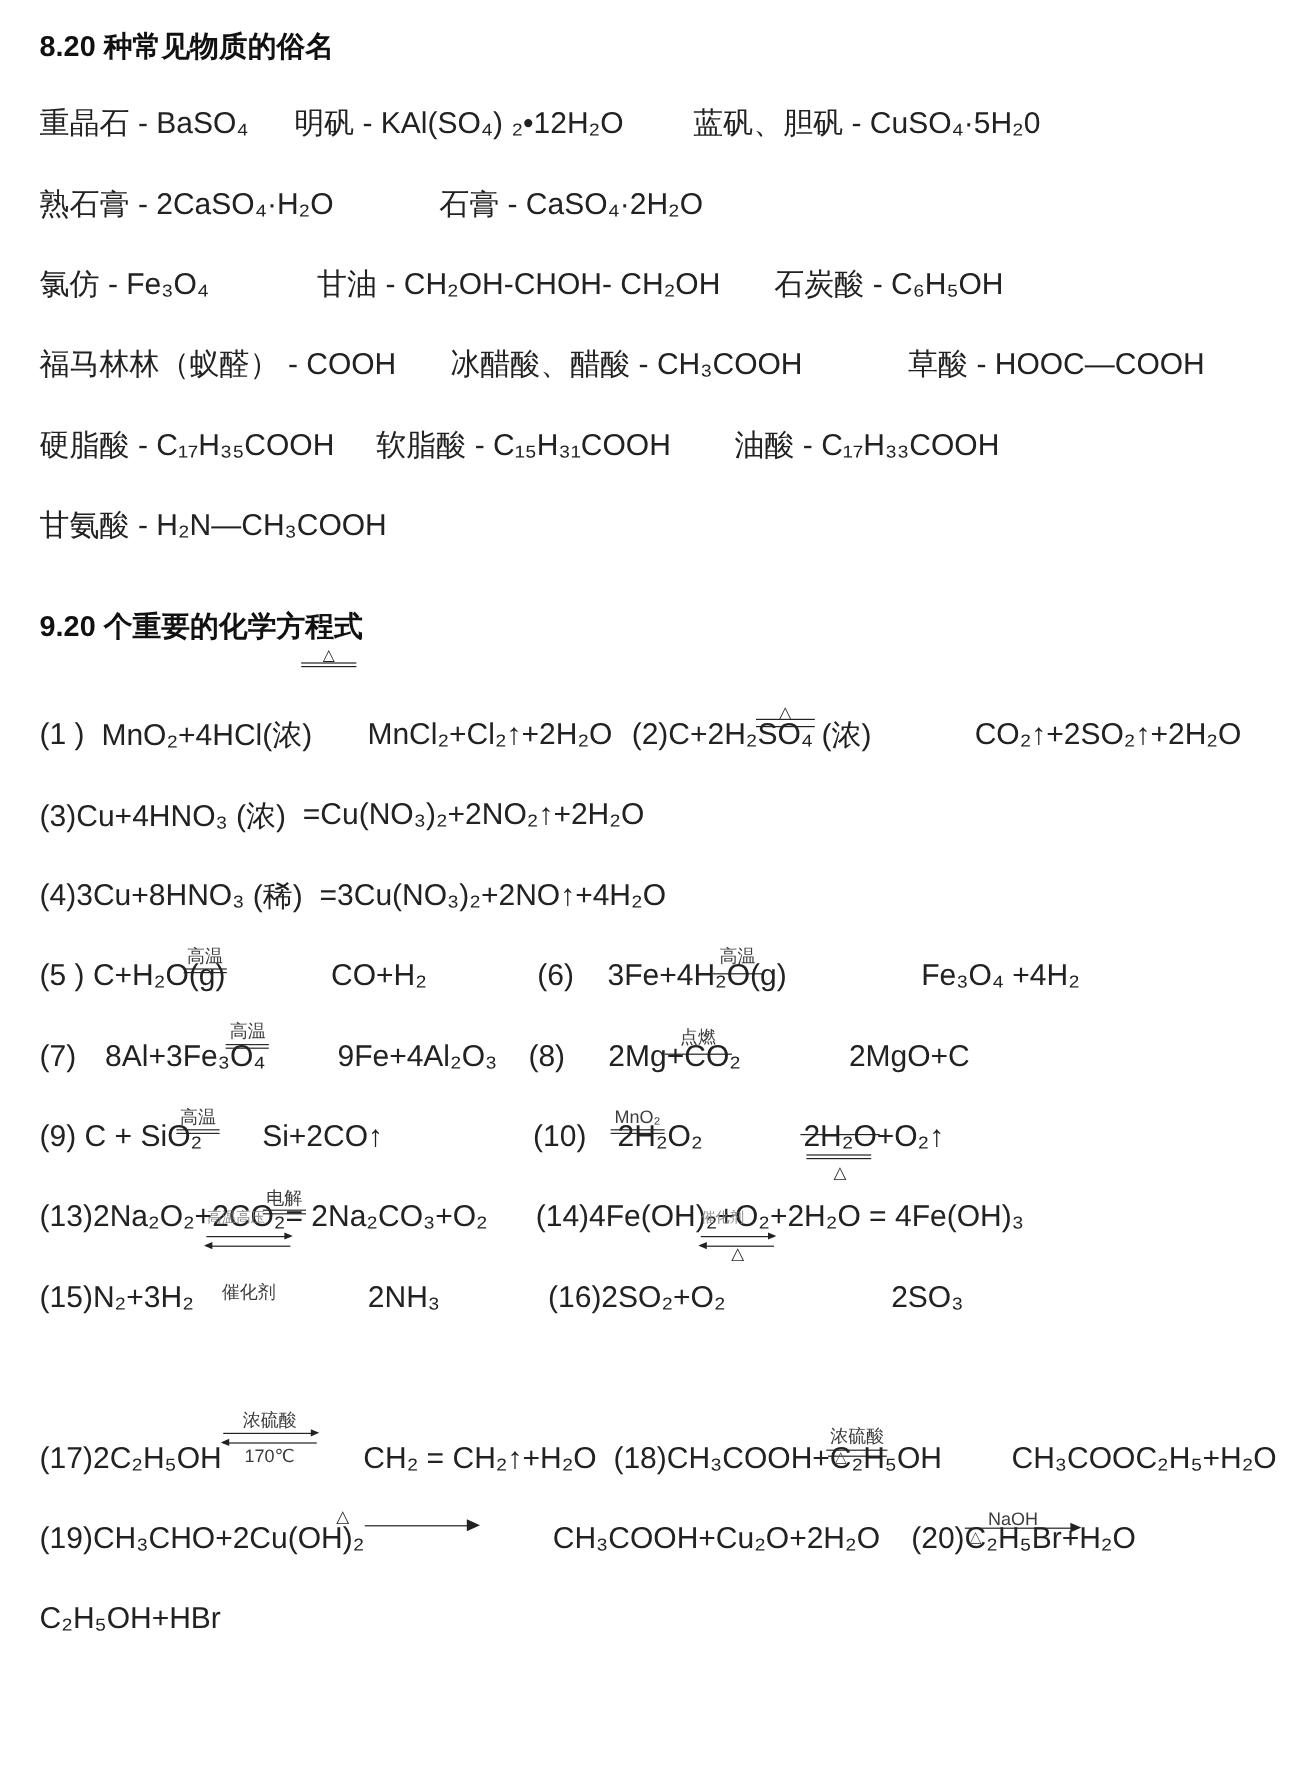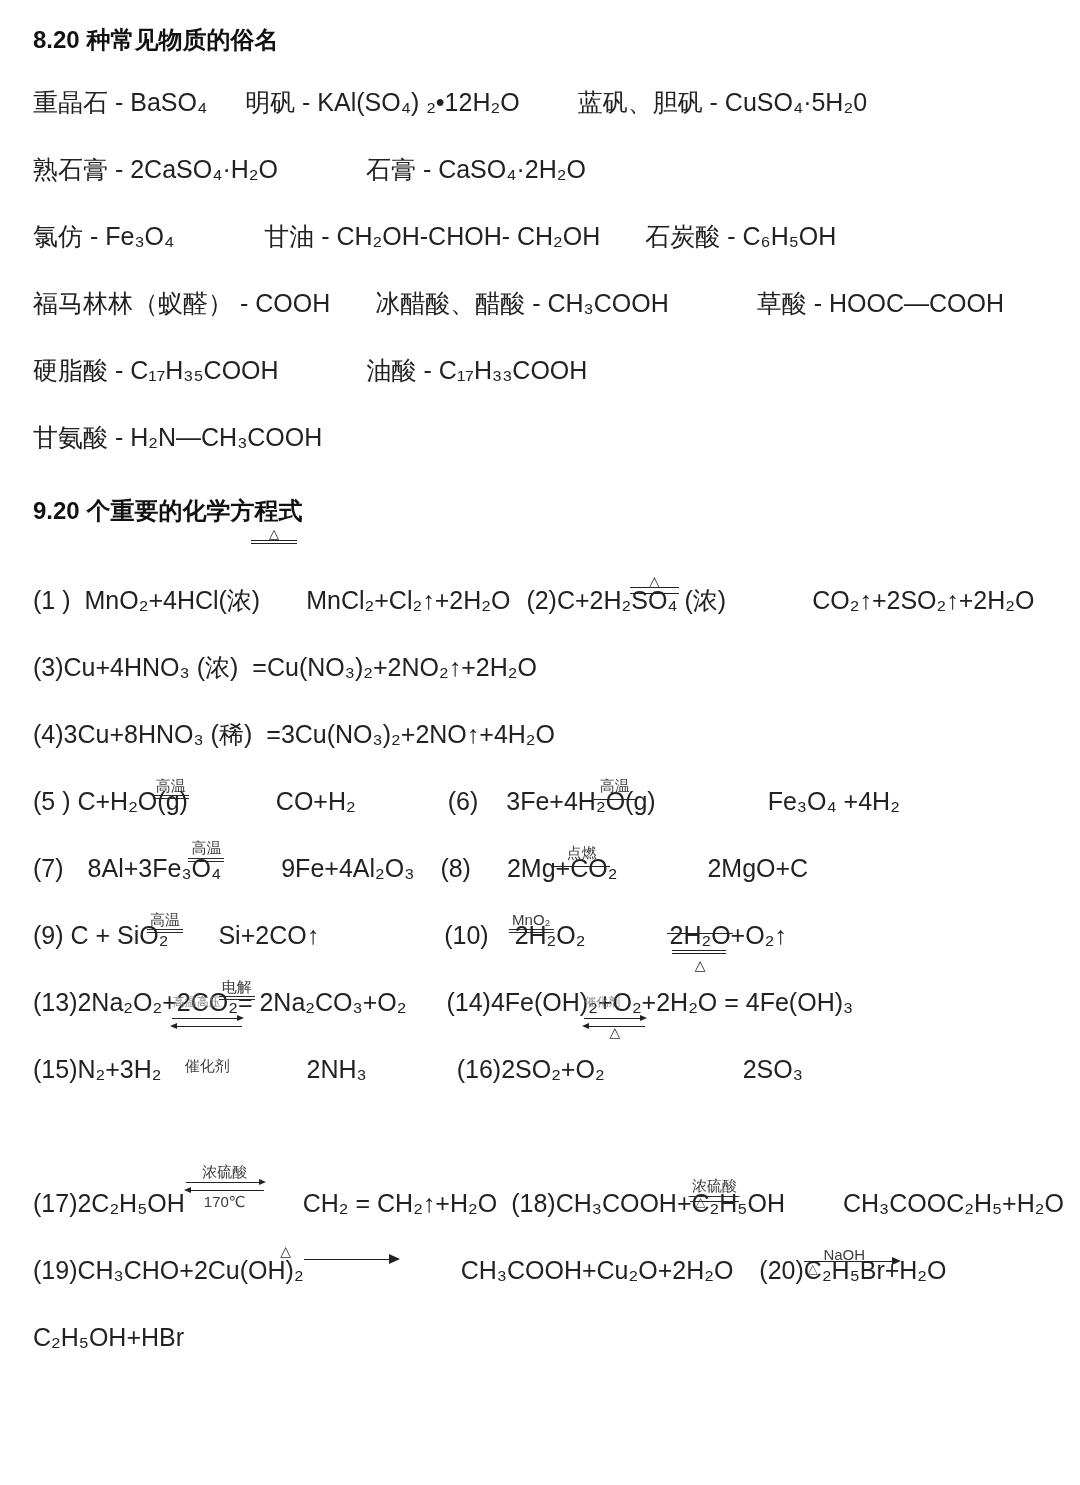--- a/index.html
+++ b/index.html
@@ -54,38 +54,38 @@
   .cond{position:relative;display:inline-flex;flex-direction:column;align-items:center;
         transform:translateY(-17px);flex:none;}
   .cond .clab{font-size:15px;color:#3c3c3c;line-height:1.15;white-space:nowrap;}
   .cond .rev{width:100%;}
   
   .larrow{position:relative;display:inline-block;height:22px;flex:none;transform:translateY(-11px);}
   .larrow::before{content:"";position:absolute;left:0;right:7px;top:10px;border-top:1.8px solid #222;}
   .larrow::after{content:"";position:absolute;right:-1px;top:5px;
                  border-left:11px solid #222;border-top:5.5px solid transparent;border-bottom:5.5px solid transparent;}
   
-  .sec9-head{position:relative;margin-top:26px;height:58px;}
+  .sec9-head{position:relative;margin-top:38px;height:58px;}
   .tmark{position:absolute;left:218px;top:30px;display:flex;flex-direction:column;align-items:center;}
   .tglyph{font-size:13px;line-height:1;color:#222;}
   .tmark .tline{width:46px;height:0;border-bottom:4px double #222;}
   .sec9 .lines{margin-top:12px;}
 </style>
 </head>
 <body>
 
 <div class="doc">
   <section class="sec8">
     <h1>8.20 种常见物质的俗名</h1>
     <div class="lines" id="s8-lines">
         <div class="line"><span class="tok">重晶石 - BaSO₄</span><span class="gap" style="width: 38px;"></span><span class="tok">明矾 - KAl(SO₄) ₂•12H₂O</span><span class="gap" style="width: 58px;"></span><span class="tok">蓝矾、胆矾 - CuSO₄·5H₂0</span></div>
         <div class="line"><span class="tok">熟石膏 - 2CaSO₄·H₂O</span><span class="gap" style="width: 88px;"></span><span class="tok">石膏 - CaSO₄·2H₂O</span><span class="gap" style="width: 45px;"></span></div>
         <div class="line"><span class="tok">氯仿 - Fe₃O₄</span><span class="gap" style="width: 90px;"></span><span class="tok">甘油 - CH₂OH-CHOH- CH₂OH</span><span class="gap" style="width: 45px;"></span><span class="tok">石炭酸 - C₆H₅OH</span></div>
         <div class="line"><span class="tok">福马林林（蚁醛） - COOH</span><span class="gap" style="width: 45px;"></span><span class="tok">冰醋酸、醋酸 - CH₃COOH</span><span class="gap" style="width: 88px;"></span><span class="tok">草酸 - HOOC—COOH</span></div>
-        <div class="line"><span class="tok">硬脂酸 - C₁₇H₃₅COOH</span><span class="gap" style="width: 35px;"></span><span class="gap" style="width: 53px;"></span><span class="tok">油酸 - C₁₇H₃₃COOH</span></div>
+        <div class="line"><span class="tok">硬脂酸 - C₁₇H₃₅COOH</span><span class="gap" style="width: 35px;"></span><span class="tok">软脂酸 - C₁₅H₃₁COOH</span><span class="gap" style="width: 53px;"></span><span class="tok">油酸 - C₁₇H₃₃COOH</span></div>
         <div class="line"><span class="tok">甘氨酸 - H₂N—CH₃COOH</span></div>
       </div>
   </section>
 
   <section class="sec9">
     <div class="sec9-head">
       <h1>9.20 个重要的化学方程式</h1>
       <span class="tmark">
         <span class="tglyph">△</span>
         <span class="tline"></span>

